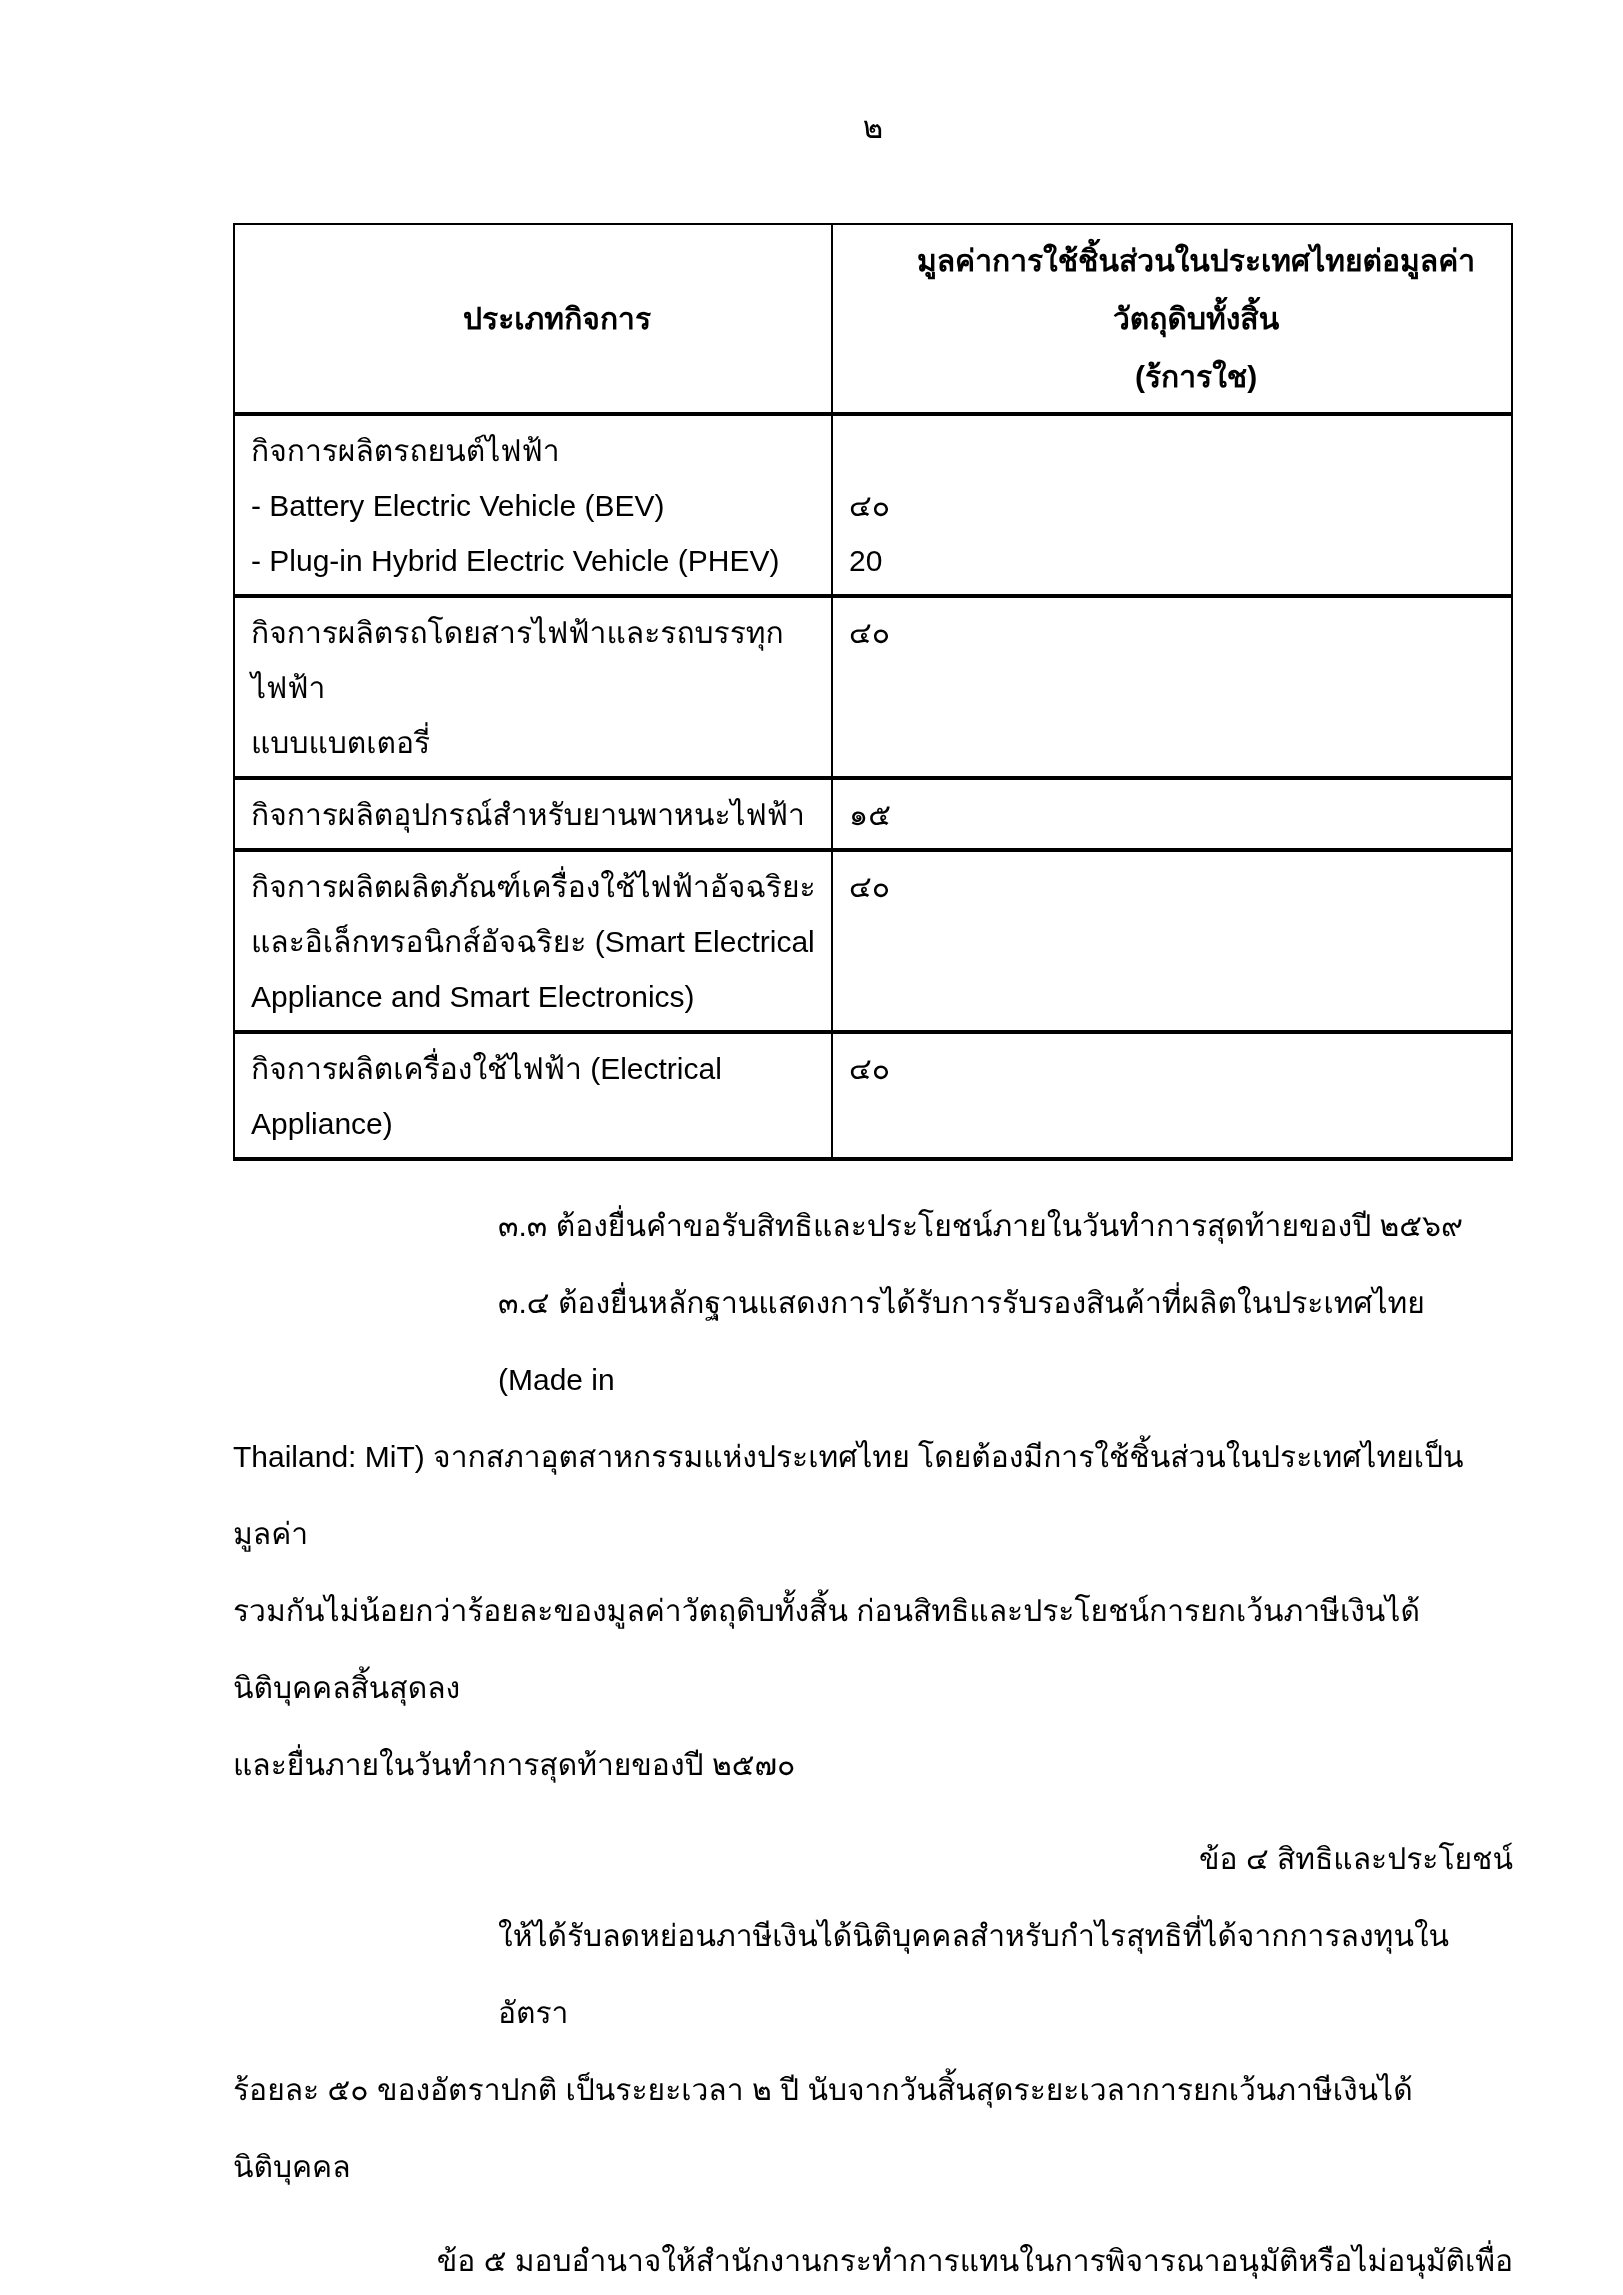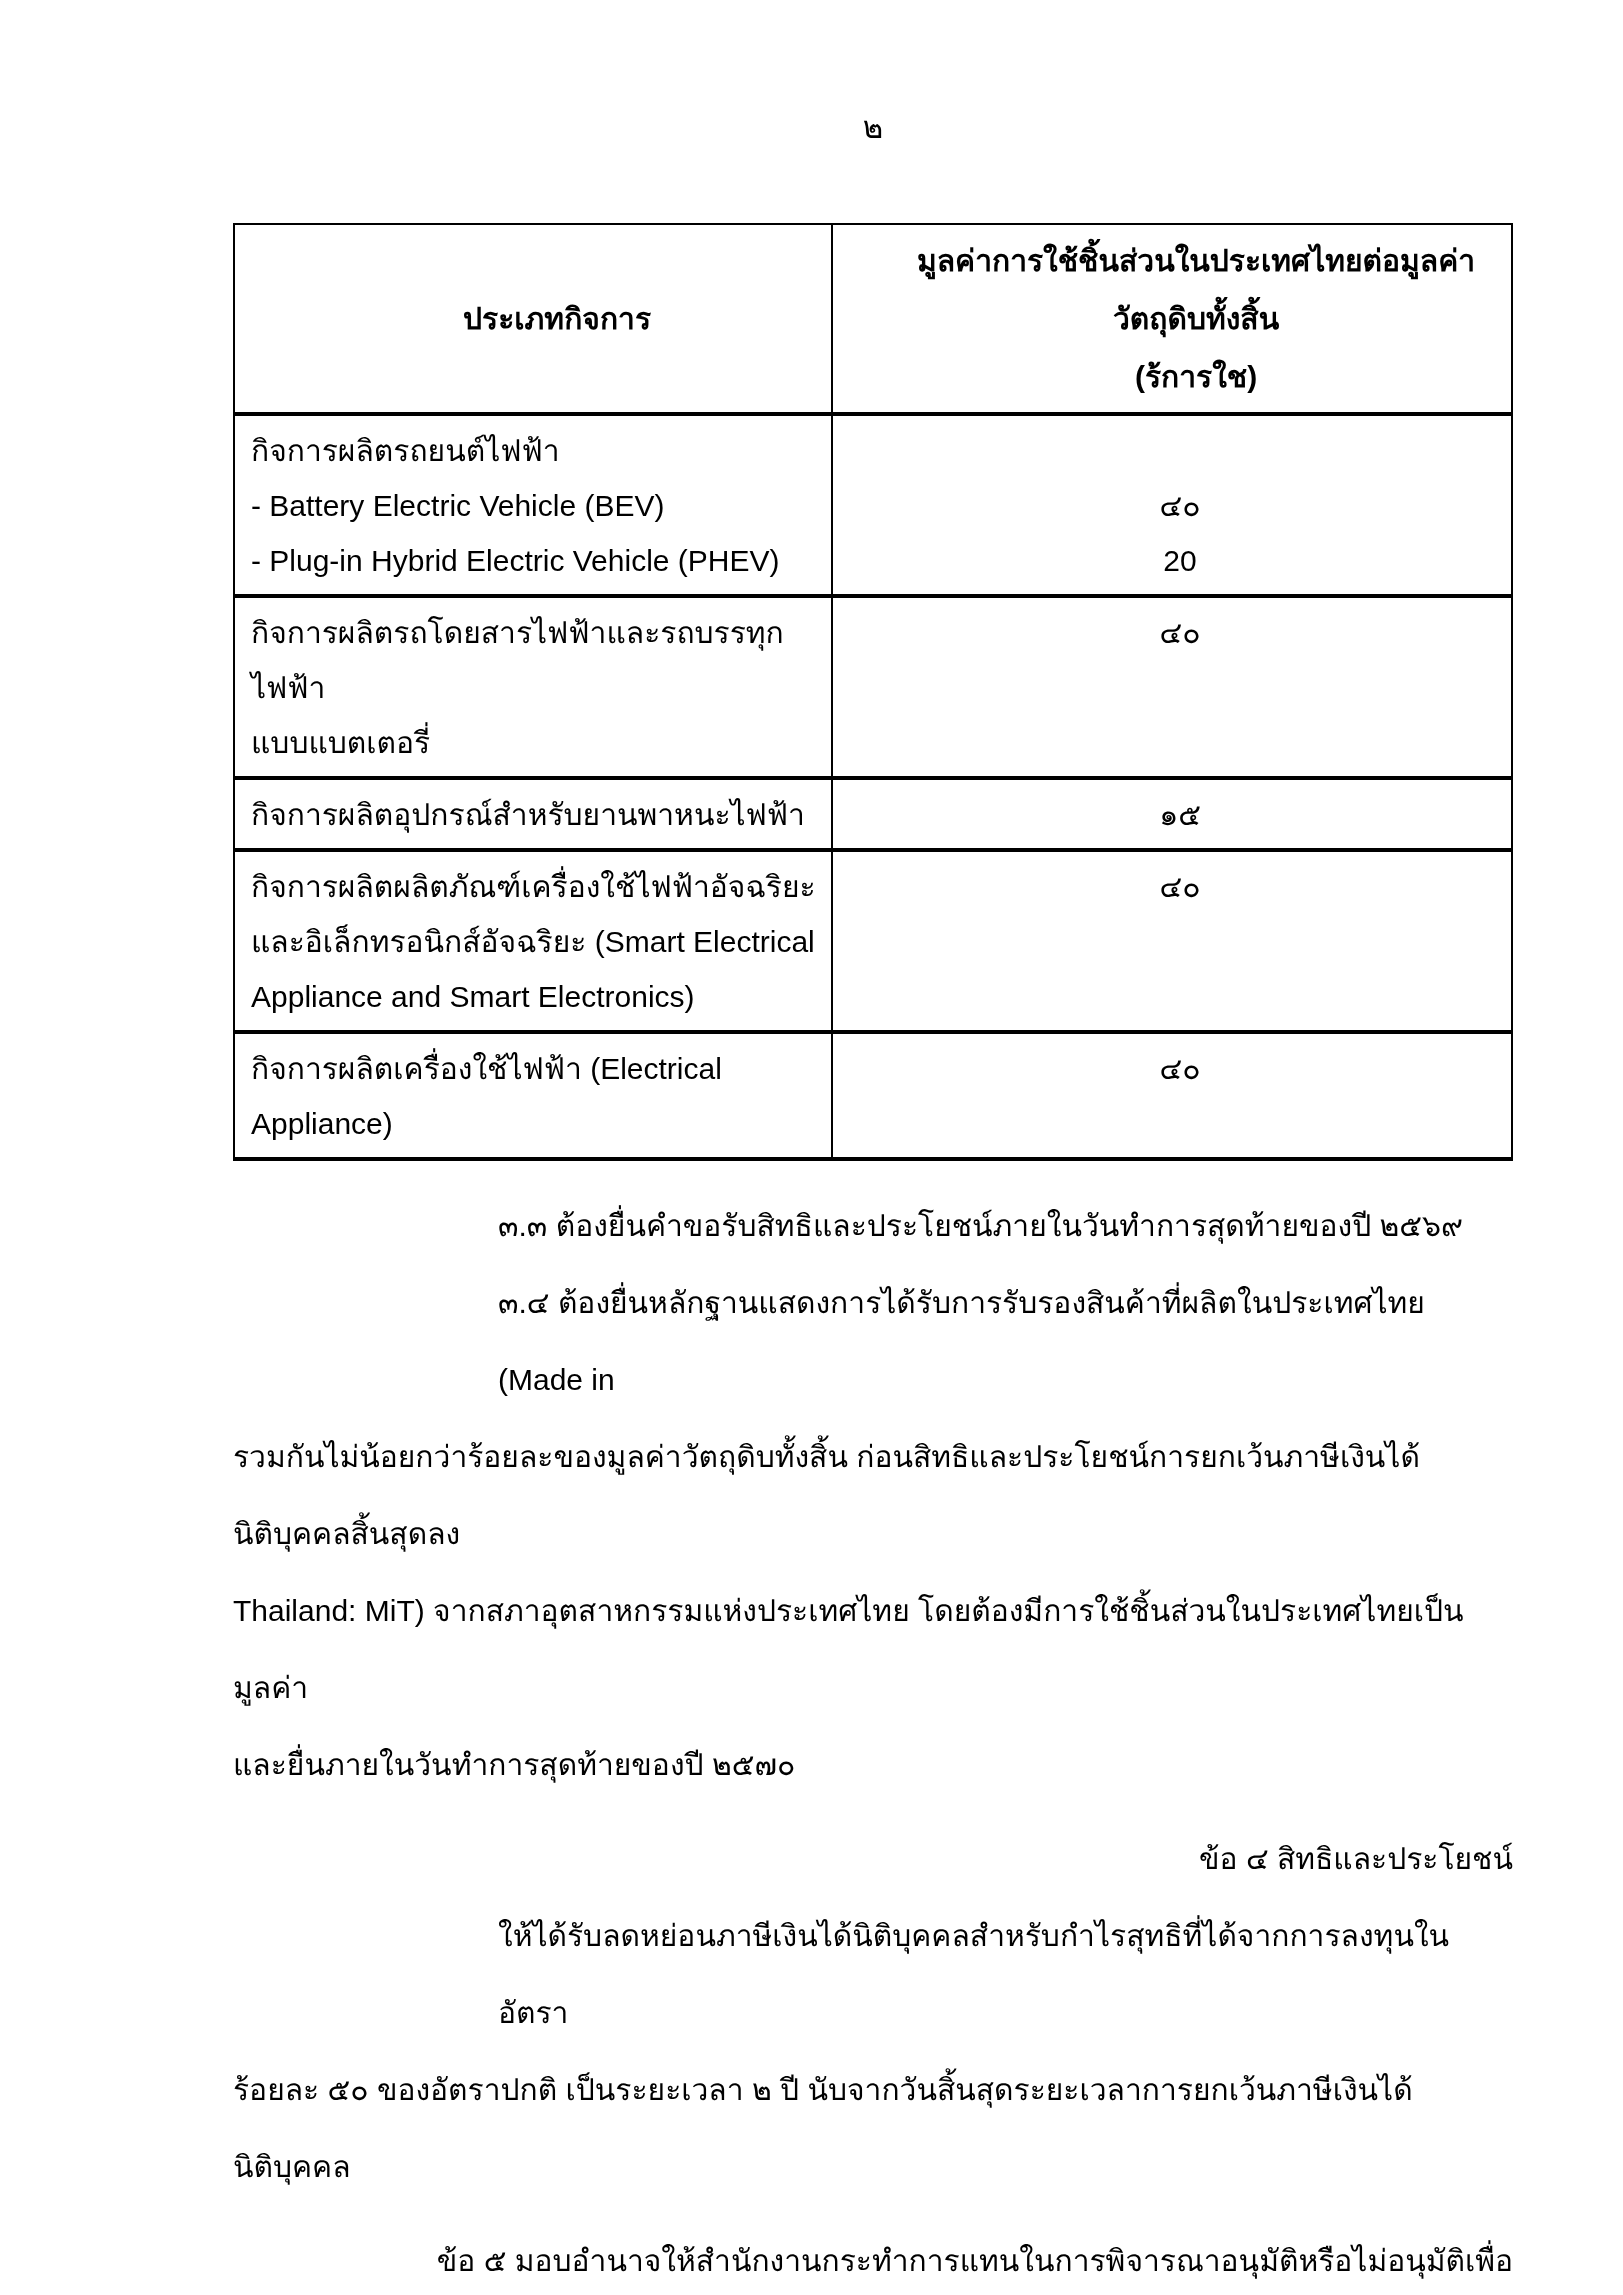--- a/index.html
+++ b/index.html
@@ -61,21 +61,21 @@
     min-height: 58px;
     white-space: pre-wrap;
   }
   .tline {
     line-height: 55px;
     min-height: 55px;
     white-space: pre-wrap;
     margin-left: 16px;
   }
   td.act { text-align: left; padding-left: 14.4px; padding-right: 9.2px; }
-  td.val { text-align: center; }
+  td.val { text-align: left; }
   
   .bodytext { margin-top: 26px; }
   .bline {
     line-height: 77px;
     min-height: 77px;
     white-space: pre-wrap;
   }
   .ind1 { padding-left: 265px; }
   .ind2 { padding-left: 196px; text-align: right; }
   .gap  { margin-top: 17px; }
@@ -154,22 +154,22 @@
           <td class="val">
             <div class="tline">๔๐</div>
           </td>
         </tr>
       </tbody>
     </table>
 
     <div class="bodytext">
       <div class="bline ind1">๓.๓ ต้องยื่นคำขอรับสิทธิและประโยชน์ภายในวันทำการสุดท้ายของปี ๒๕๖๙</div>
       <div class="bline ind1">๓.๔ ต้องยื่นหลักฐานแสดงการได้รับการรับรองสินค้าที่ผลิตในประเทศไทย (Made in</div>
+      <div class="bline">Thailand: MiT) จากสภาอุตสาหกรรมแห่งประเทศไทย โดยต้องมีการใช้ชิ้นส่วนในประเทศไทยเป็นมูลค่า</div>
       <div class="bline">รวมกันไม่น้อยกว่าร้อยละของมูลค่าวัตถุดิบทั้งสิ้น ก่อนสิทธิและประโยชน์การยกเว้นภาษีเงินได้นิติบุคคลสิ้นสุดลง</div>
-      <div class="bline">Thailand: MiT) จากสภาอุตสาหกรรมแห่งประเทศไทย โดยต้องมีการใช้ชิ้นส่วนในประเทศไทยเป็นมูลค่า</div>
       <div class="bline">และยื่นภายในวันทำการสุดท้ายของปี ๒๕๗๐</div>
       <div class="bline ind2 gap">ข้อ ๔ สิทธิและประโยชน์</div>
       <div class="bline ind1">ให้ได้รับลดหย่อนภาษีเงินได้นิติบุคคลสำหรับกำไรสุทธิที่ได้จากการลงทุนในอัตรา</div>
       <div class="bline">ร้อยละ ๕๐ ของอัตราปกติ เป็นระยะเวลา ๒ ปี นับจากวันสิ้นสุดระยะเวลาการยกเว้นภาษีเงินได้นิติบุคคล</div>
       <div class="bline ind2 gap">ข้อ ๕ มอบอำนาจให้สำนักงานกระทำการแทนในการพิจารณาอนุมัติหรือไม่อนุมัติเพื่อขอรับ</div>
 
     </div>
 
   </div>
 </div>

